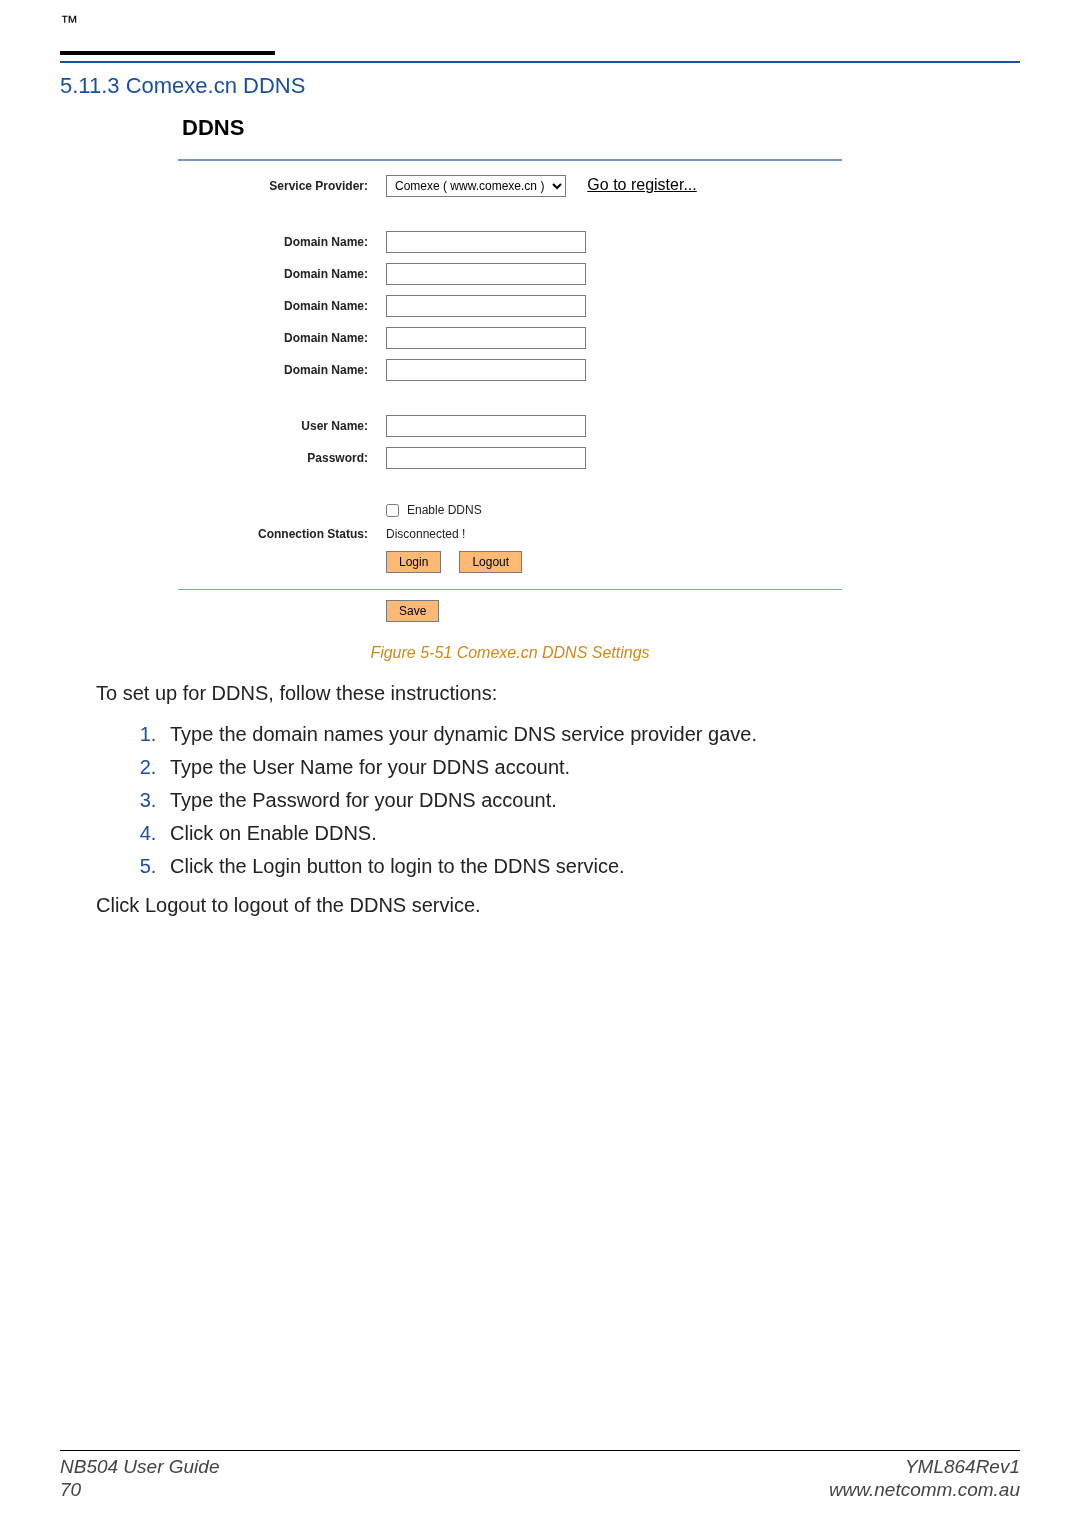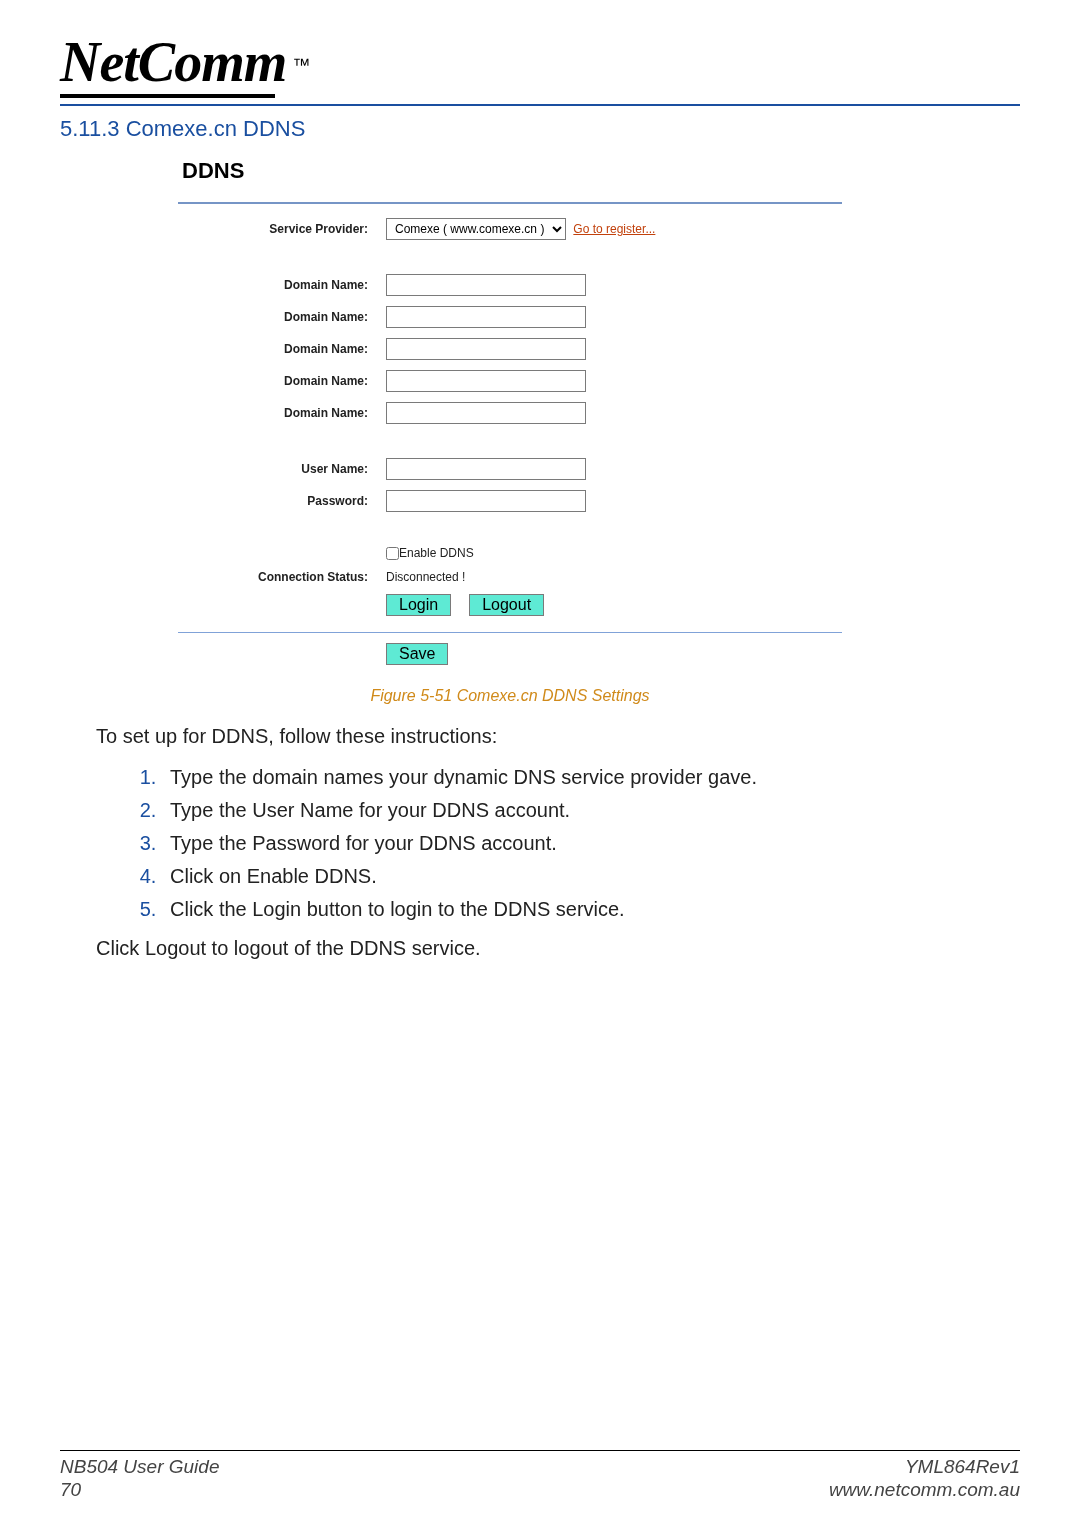--- a/index.html
+++ b/index.html
@@ -19,24 +19,24 @@
 
   
   .panel { margin: 0 0 0 110px; width: 680px; border: 0 solid #eee; background: #fff; padding: 8px 8px 14px 8px; }
   .panel h2.ddns { font-family: Arial; font-weight: 700; font-size: 22px; color: #000; margin: 0 0 18px 4px; }
   .panel hr.thin { border: none; border-top: 2px solid #1a4fa0; margin: 2px 0 14px 0; opacity: .6; }
   .panel .grid { display: grid; grid-template-columns: 190px 1fr; column-gap: 18px; row-gap: 10px; align-items: center; font-size: 12px; }
   .panel .lbl { text-align: right; font-weight: 700; font-size: 12px; }
   .panel select.sp, .panel input[type=text], .panel input[type=password] { height: 22px; font-size: 12px; border: 1px solid #7a7a7a; background: #fff; padding: 1px 4px; }
   .panel select.sp { width: 180px; }
   .panel input[type=text], .panel input[type=password] { width: 200px; }
-  .panel a.reg { color: #c2410c; text-decoration: underline; font-size: 12px; margin-left: 4px; }
+  .panel a.reg { color: #000000; text-decoration: underline; font-size: 16px; margin-left: 18px; }
   .panel .spacer-row { height: 14px; grid-column: 1 / -1; }
-  .panel .enable-row { display: flex; align-items: center; gap: 0; }
-  .panel .btn { height: 22px; padding: 0 12px; font-size: 16px; background: #5eead4; border: 1px solid #7a7a7a; cursor: pointer; }
+  .panel .enable-row { display: flex; align-items: center; gap: 8px; }
+  .panel .btn { height: 22px; padding: 0 12px; font-size: 12px; background: #fdba74; border: 1px solid #7a7a7a; cursor: pointer; }
   .panel .btn-row { display: flex; gap: 18px; }
   .panel .disconn { font-size: 12px; }
   .panel hr.sep { border: none; border-top: 1px solid #4a7bc8; margin: 16px 0 10px 0; opacity: .7; }
   .panel .save-row { margin-left: 208px; }
 
   .fig-caption { color: #d08a1a; font-style: italic; font-size: 16px; text-align: center; margin: 8px 0 18px 110px; width: 680px; }
 
   .instr-lead { font-size: 20px; line-height: 1.35; margin: 0 0 12px 36px; }
   ol.steps { margin: 0 0 0 76px; padding-left: 26px; font-size: 20px; line-height: 1.55; }
   ol.steps > li::marker { color: #1a4fa0; }
@@ -50,21 +50,20 @@
   .footer hr { border: none; border-top: 1px solid #000; margin-bottom: 4px; }
   .footer-row { display: flex; justify-content: space-between; font-style: italic; color: #444; font-size: 19px; line-height: 1.25; }
   .footer-row .right { text-align: right; }
 </style>
 </head>
 <body>
 
 <div class="page">
 
   <div class="logo-wrap">
-    <span class="logo-word">NetComm</span>
     <span class="logo-tm">™</span>
   </div>
   <div class="logo-underline"></div>
   <div class="rule-blue"></div>
 
   <h3 class="sec-heading">5.11.3 Comexe.cn DDNS</h3>
 
   <div class="panel">
     <h2 class="ddns">DDNS</h2>
     <hr class="thin">

